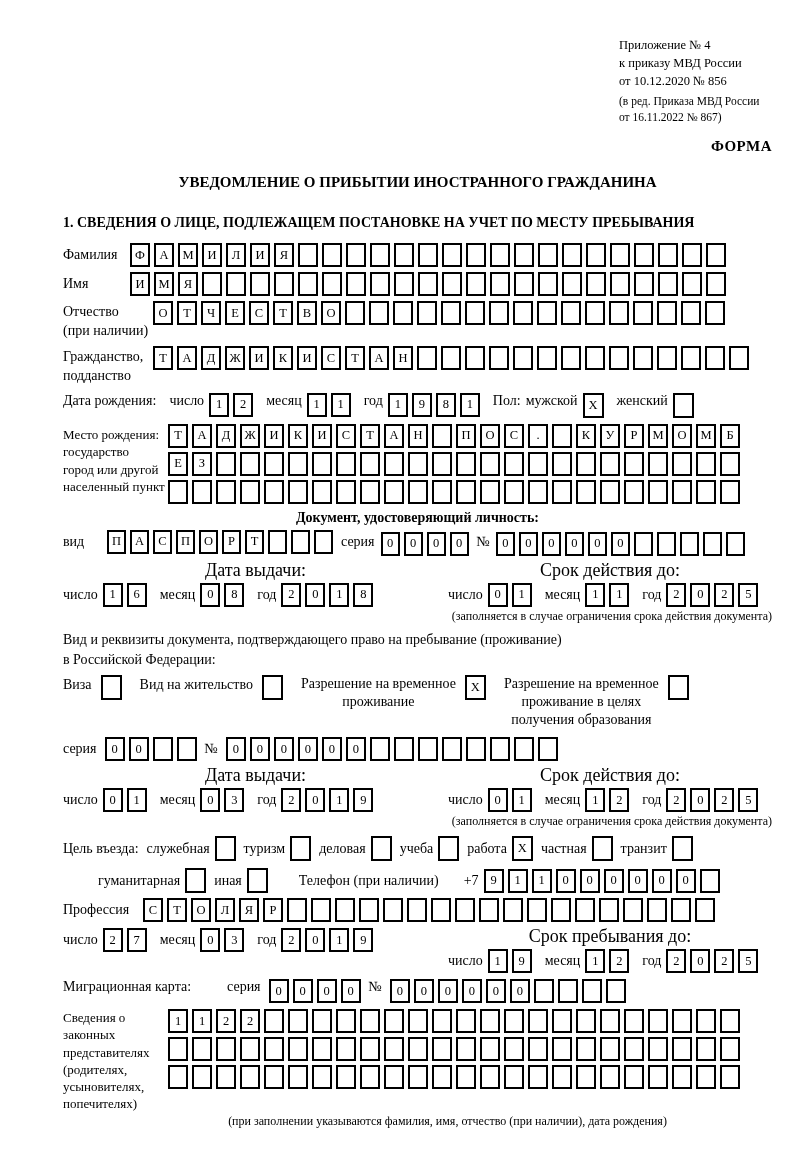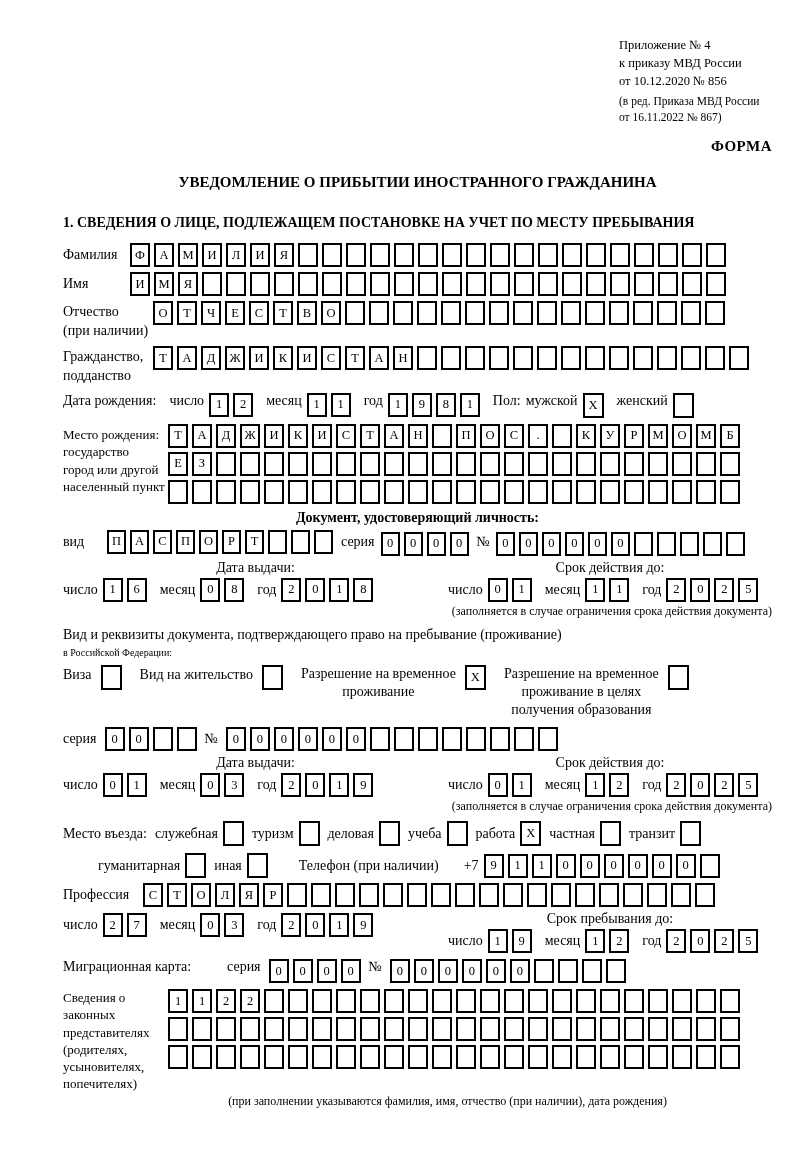--- a/index.html
+++ b/index.html
@@ -35,26 +35,26 @@
   .inline-row .gap{margin-left:8px;}
 
   
   .stack .boxes{margin-top:4px;} .stack .boxes:first-child{margin-top:0;}
 
   .doc-heading{text-align:center;font-weight:bold;font-size:14px;margin-top:6px;}
 
   
   .dates{display:flex;margin-top:4px;}
   .dcol-l{width:385px;} .dcol-r{flex:1;}
-  .dhead{text-align:center;font-size:14px;}
+  .dhead{text-align:center;font-size:18px;}
   .drow{display:flex;align-items:center;gap:5px;margin-top:2px;font-size:14px;}
   .note{text-align:right;font-size:12px;margin-top:2px;}
   .note.center{text-align:center;padding-left:60px;}
 
-  .intro{font-size:14px;margin-top:8px;} .intro2{font-size:10px;margin-top:4px;}
+  .intro{font-size:14px;margin-top:8px;} .intro2{font-size:14px;margin-top:4px;}
 
   .cbrow{display:flex;gap:18px;margin-top:7px;font-size:14px;}
   .cb-item{display:flex;gap:9px;align-items:flex-start;}
   .cb-item .one{padding-top:2px;}
   .cb-text{text-align:center;line-height:1.3;}
 
   .purpose-row{display:flex;align-items:center;gap:5px;margin-top:7px;font-size:14px;flex-wrap:nowrap;}
   .purpose-row .plbl{margin-left:3px;}
   .purpose-row2{margin-left:35px;}
   .phone-lbl{margin-left:26px;} .phone-pre{margin-left:20px;font-size:14px;}
@@ -517,21 +517,21 @@
             <span class="box">0</span>
             <span class="box">2</span>
             <span class="box">5</span>
           </span>
       </div>
     </div>
   </div>
   <div class="note">(заполняется в случае ограничения срока действия документа)</div>
 
   <div class="purpose-row">
-    <span>Место въезда:</span>
+    <span>Цель въезда:</span>
     <span class="plbl">служебная</span>
     <span class="box cbx"></span>
     <span class="plbl">туризм</span>
     <span class="box cbx"></span>
     <span class="plbl">деловая</span>
     <span class="box cbx"></span>
     <span class="plbl">учеба</span>
     <span class="box cbx"></span>
     <span class="plbl">работа</span>
     <span class="box cbx">X</span>

